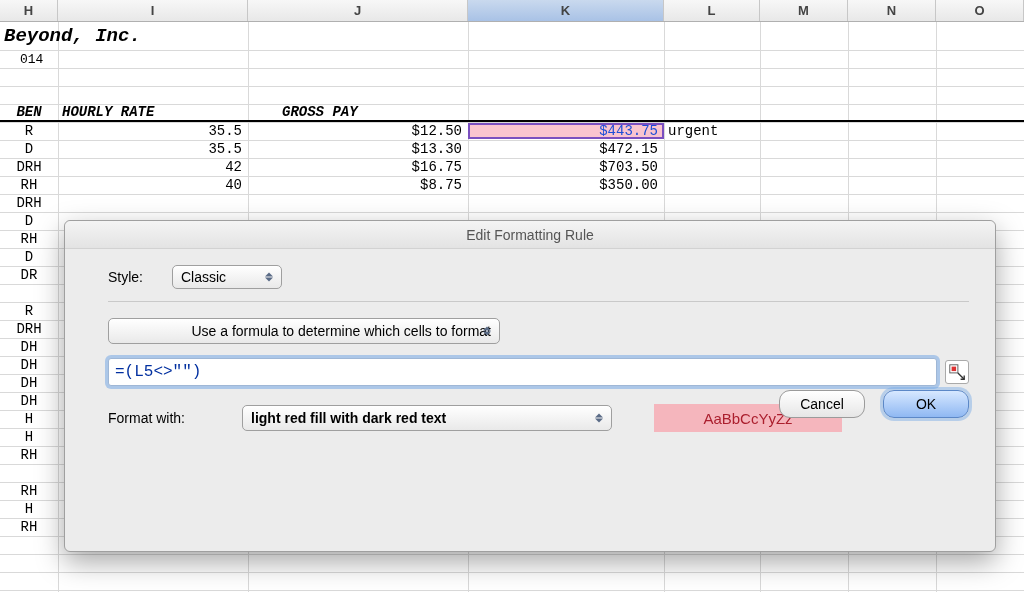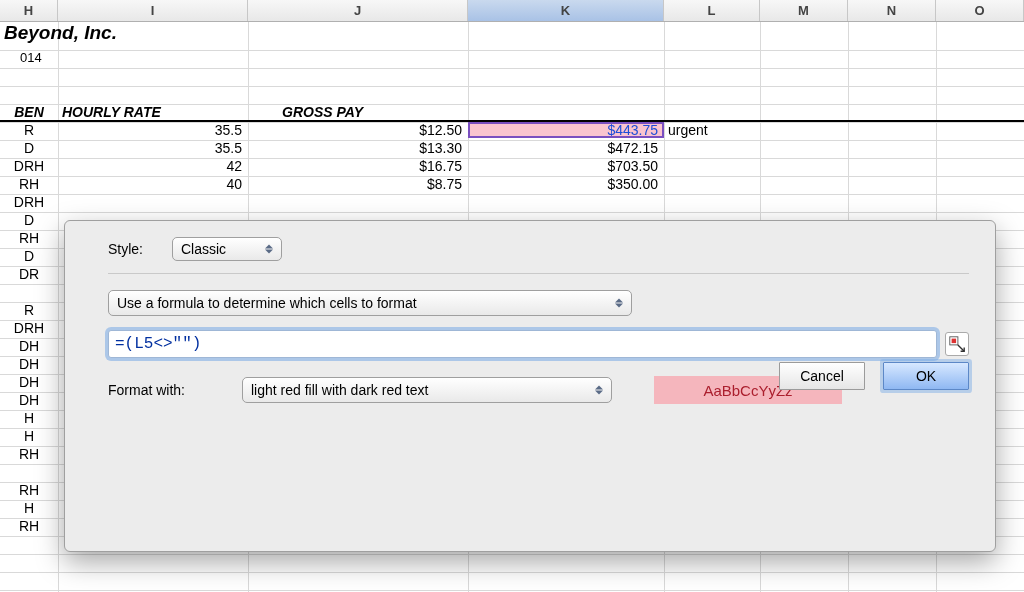--- a/index.html
+++ b/index.html
@@ -31,21 +31,21 @@
   .col-K { width: 196px; } .col-L { width: 96px; } .col-M { width: 88px; }
   .col-N { width: 88px; } .col-O { width: 88px; }
 
   .gridlines {
     position:absolute; top:22px; left:0; width:1024px; height:570px; pointer-events:none;
   }
   .vline { position:absolute; top:0; bottom:0; width:1px; background:#d9d9d9; }
   .hline { position:absolute; left:0; right:0; height:1px; background:#d9d9d9; }
 
   .rows { position:absolute; top:22px; left:0; width:1024px; }
-  .row { display:flex; height:18px; align-items:flex-start; }
+  .row { display:flex; height:18px; align-items:center;font-family:Liberation Mono, monospace; }
   .row.tall { height:28px; }
   .cell { overflow:hidden; white-space:nowrap; font-size:14px; color:#000; display:flex; align-items:center; padding:0 4px; }
   .c-H{width:58px;justify-content:center;} .c-I{width:190px;justify-content:flex-end;padding-right:6px;}
   .c-J{width:220px;justify-content:flex-end;padding-right:6px;}
   .c-K{width:196px;justify-content:flex-end;padding-right:6px;}
   .c-L{width:96px;justify-content:flex-start;} .c-M{width:88px;} .c-N{width:88px;} .c-O{width:88px;}
 
   .title-row { font-size:19px; font-weight:700; font-style:italic; }
   .title-row .c-H{justify-content:flex-start;}
   .title-span { position:absolute; left:4px; }
@@ -97,22 +97,22 @@
   .aqua-select .caret {
     position:absolute; right:6px; top:50%; transform:translateY(-50%);
     width:12px; display:flex; flex-direction:column; align-items:center; gap:1px;
   }
   .caret .u, .caret .d { width:0;height:0;border-left:4px solid transparent;border-right:4px solid transparent; }
   .caret .u { border-bottom:4px solid #5a6b86; }
   .caret .d { border-top:4px solid #5a6b86; }
 
   .divider { height:1px; background:#c9c9c9; margin:6px 0 16px 0; }
 
-  .rule-select.aqua-select { width:524px; height:26px; }
-  .format-select.aqua-select { width:370px; height:26px; }
+  .rule-select.aqua-select { width:392px; height:26px;justify-content:flex-end; }
+  .format-select.aqua-select { width:370px; height:26px;font-weight:bold; }
 
   .formula-wrap { display:flex; align-items:center; gap:8px; margin:14px 0 18px 0; }
   .formula-input {
     flex:1; height:28px; padding:2px 6px;
     font-family: "Courier New", monospace; font-size:16px; color:#0230a0;
     background:#fff; border:1px solid #9fb7d6;
     box-shadow: 0 0 0 3px rgba(120,170,230,.55);
     border-radius:3px;
   }
   .range-picker {
@@ -129,21 +129,21 @@
     background:#f5b6bd; color:#ab1f2e;
     display:flex; align-items:center; justify-content:center;
     font-size:15px;
   }
 
   .dlg-buttons {
     position:absolute; right:26px; bottom:14px; display:flex; gap:18px;
   }
   .btn {
     height:28px; min-width:86px; padding:0 18px;
-    border:1px solid #9b9b9b; border-radius:1px;
+    border:1px solid #9b9b9b; border-radius:11px;
     background:linear-gradient(#ffffff,#e6e6e6);
     display:flex; align-items:center; justify-content:center;
     font-size:14px; cursor:default;
   }
   .btn.primary {
     background:linear-gradient(#d7e8ff,#8fb8f2);
     border-color:#5c88c7;
     box-shadow: 0 0 0 3px rgba(120,170,230,.45);
   }
 </style>
@@ -479,20 +479,21 @@
         <div class="cell c-K">$780.00</div>
         <div class="cell c-L"></div>
         <div class="cell c-M"></div>
         <div class="cell c-N"></div>
         <div class="cell c-O"></div>
       </div>
     </div>
 </div>
 
 <div class="dialog">
+  <div class="dlg-title">Edit Formatting Rule</div>
   <div class="dlg-body">
     <div class="dlg-row">
       <span class="dlg-label">Style:</span>
       <div class="aqua-select" style="width:110px">
         <span>Classic</span>
         <span class="caret">
             <span class="u"></span>
             <span class="d"></span>
           </span>
       </div>

